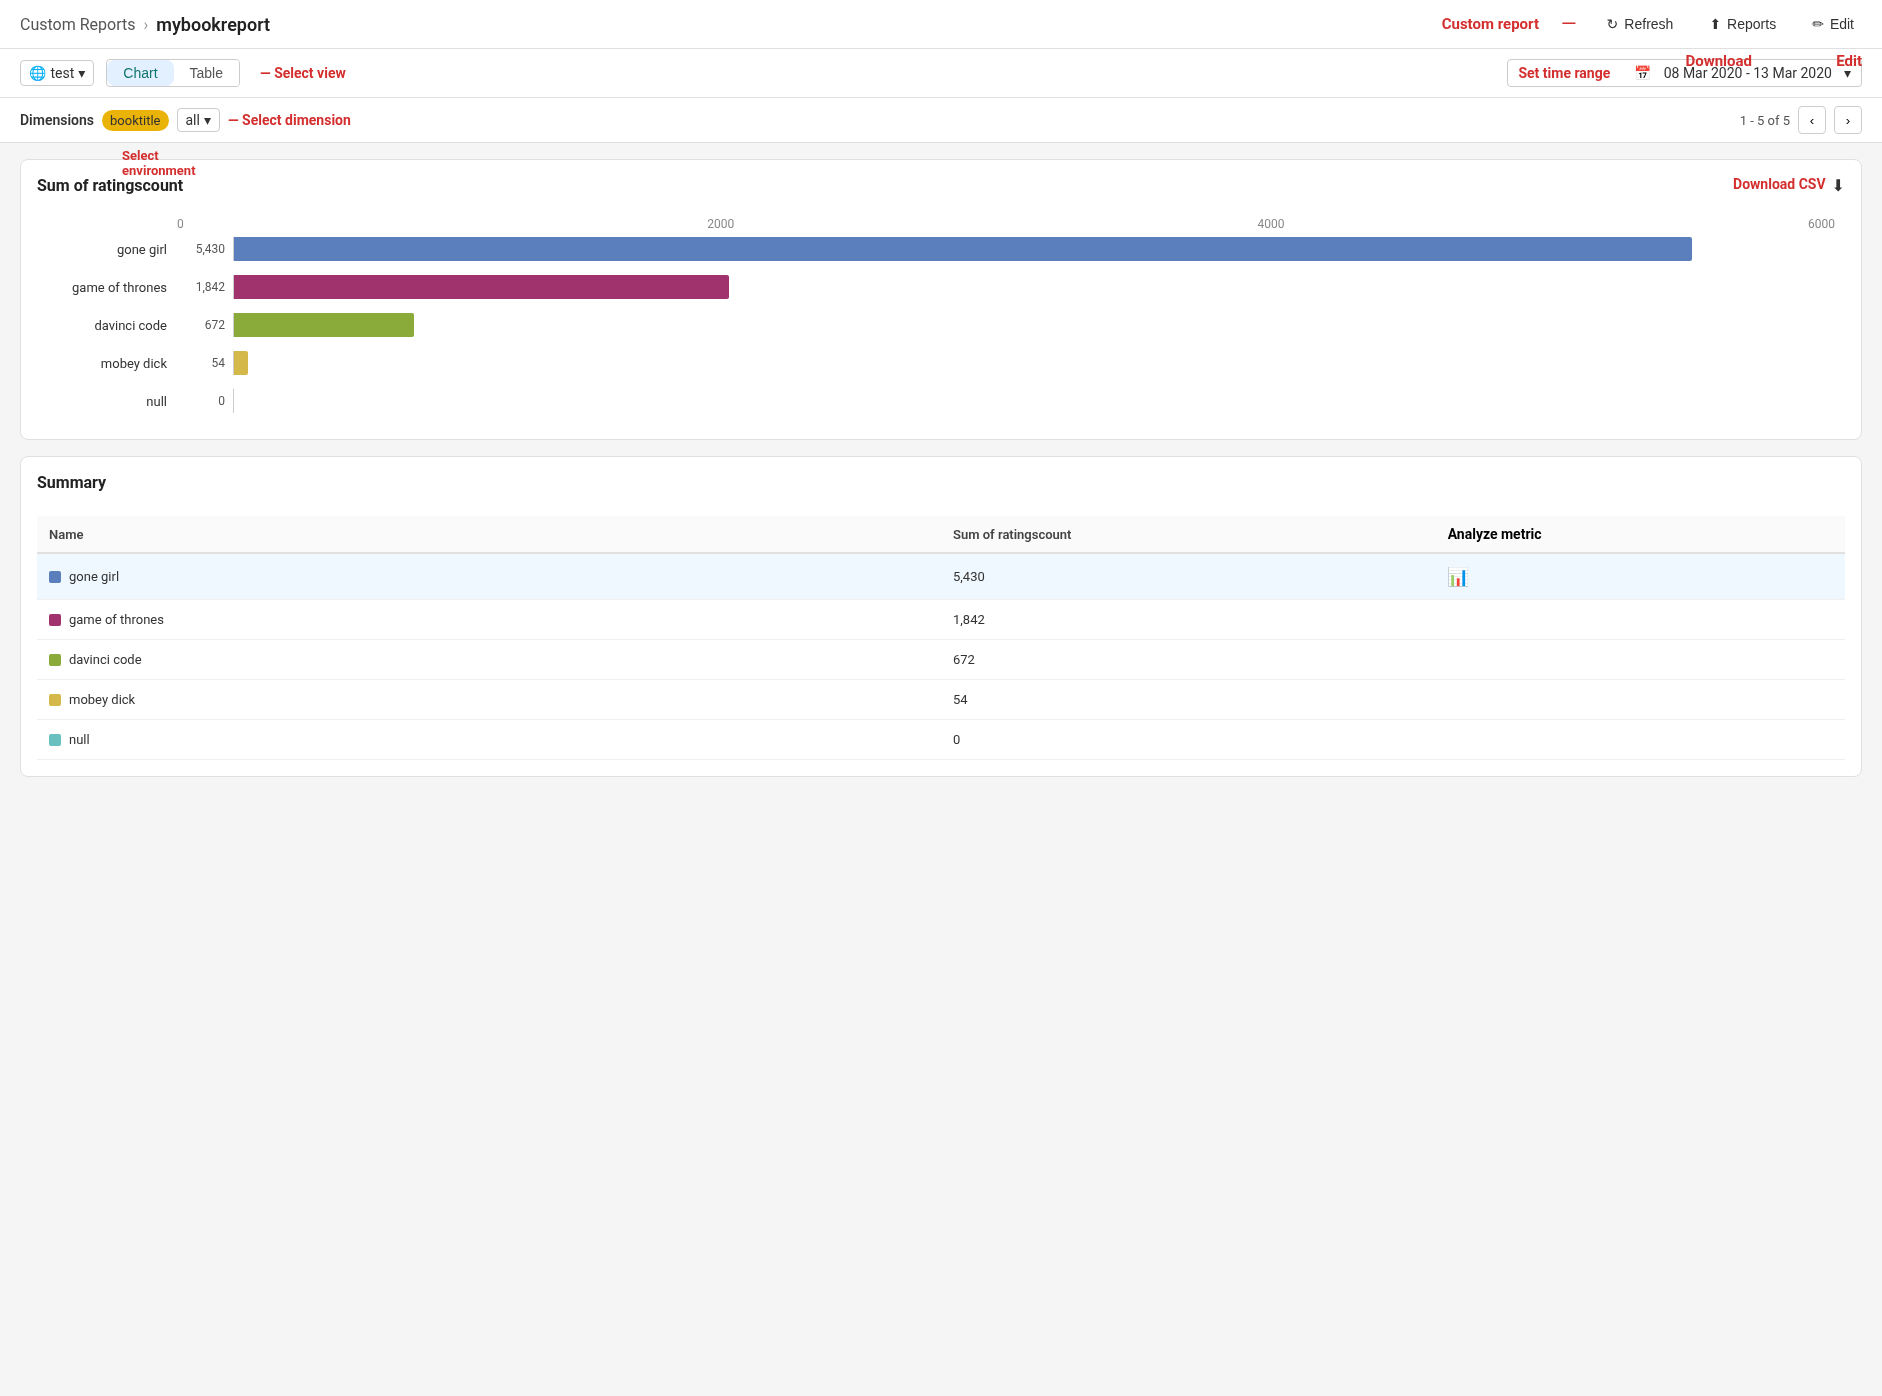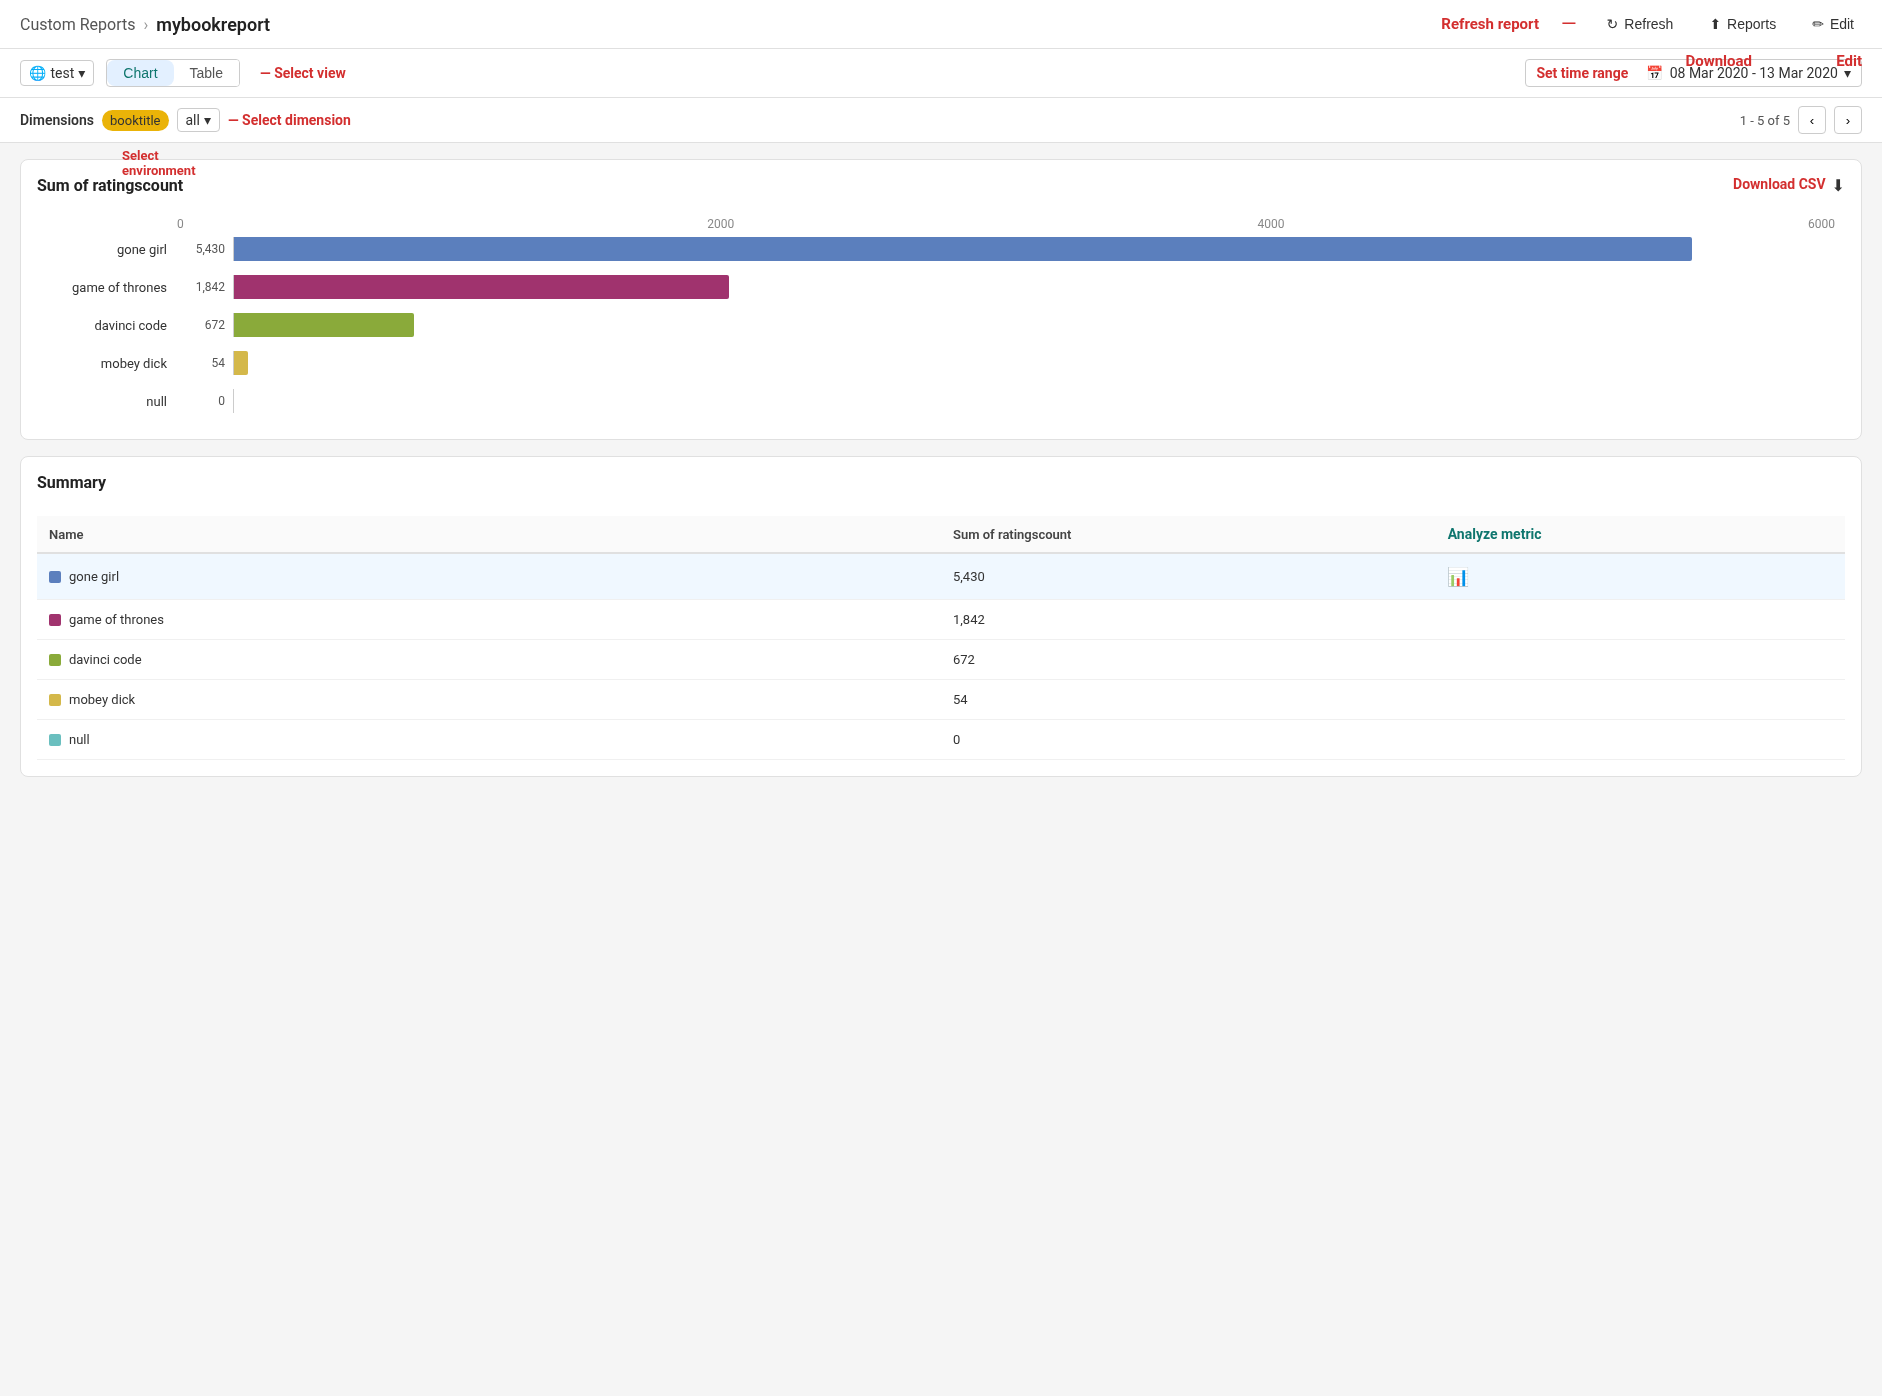--- a/index.html
+++ b/index.html
@@ -18,21 +18,21 @@
     .edit-label { color: #d32f2f; font-weight: 700; font-size: 15px; }
     .annotation-arrow { color: #d32f2f; font-size: 20px; margin: 0 2px; }
 
     
     .toolbar { display: flex; align-items: center; padding: 10px 20px; background: #fff; border-bottom: 1px solid #e0e0e0; gap: 12px; }
     .env-selector { display: flex; align-items: center; gap: 4px; border: 1px solid #ccc; border-radius: 4px; padding: 4px 8px; cursor: pointer; }
     .view-toggle { display: flex; border: 1px solid #ccc; border-radius: 4px; overflow: hidden; }
     .view-btn { padding: 5px 16px; cursor: pointer; background: #fff; border: none; font-size: 14px; color: #555; }
     .view-btn.active { background: #e3f0ff; color: #0f766e; border-radius: 8px; }
     .select-view-annotation { color: #d32f2f; font-weight: 700; font-size: 14px; margin-left: 8px; }
-    .time-range { display: flex; align-items: center; gap: 6px; margin-left: auto; border: 1px solid #ccc; border-radius: 4px; padding: 5px 10px; cursor: pointer; color: #333; }
+    .time-range { display: flex; align-items: center; gap: 12px; margin-left: auto; border: 1px solid #ccc; border-radius: 4px; padding: 5px 10px; cursor: pointer; color: #333; }
     .set-time-annotation { color: #d32f2f; font-weight: 700; font-size: 14px; }
 
     
     .dimensions-bar { display: flex; align-items: center; padding: 8px 20px; background: #fff; border-bottom: 1px solid #e0e0e0; gap: 8px; }
     .dimensions-label { font-weight: 600; color: #333; }
     .dim-chip { padding: 3px 8px; background: #eab308; border-radius: 12px; font-size: 13px; color: #333; }
     .dim-all { display: flex; align-items: center; gap: 4px; border: 1px solid #ccc; border-radius: 4px; padding: 3px 8px; cursor: pointer; }
     .select-dim-annotation { color: #d32f2f; font-weight: 700; font-size: 14px; }
     .select-env-annotation { color: #d32f2f; font-weight: 700; font-size: 13px; position: absolute; top: 36px; left: 20px; }
     .dims-left { display: flex; align-items: center; gap: 8px; flex: 1; position: relative; }
@@ -63,34 +63,34 @@
 
     
     .summary-title { font-size: 16px; font-weight: 700; color: #222; margin-bottom: 12px; }
     .summary-table { width: 100%; border-collapse: collapse; }
     .summary-table th { text-align: left; padding: 10px 12px; font-size: 13px; font-weight: 600; color: #444; border-bottom: 2px solid #e0e0e0; background: #fafafa; }
     .summary-table td { padding: 12px 12px; font-size: 13px; color: #333; border-bottom: 1px solid #f0f0f0; }
     .summary-table tr.highlighted { background: #f0f8ff; }
     .color-dot { width: 12px; height: 12px; border-radius: 2px; display: inline-block; margin-right: 8px; flex-shrink: 0; }
     .name-cell { display: flex; align-items: center; }
     .analyze-icon { color: #1a73e8; font-size: 18px; cursor: pointer; }
-    .analyze-label { color: #0f766e; font-weight: 700; font-size: 14px; }
+    .analyze-label { color: #000000; font-weight: 700; font-size: 14px; }
     .analyze-area { display: flex; align-items: center; gap: 4px; }
   </style>
 </head>
 <body>
 
 <div class="header">
   <div class="breadcrumb">
     <span class="breadcrumb-parent">Custom Reports</span>
     <span class="breadcrumb-sep">›</span>
     <span class="breadcrumb-current">mybookreport</span>
   </div>
   <div class="header-actions">
-    <span class="refresh-report-label">Refresh report</span>
+    <span class="refresh-report-label">Custom report</span>
     <span class="annotation-arrow">—</span>
     <button class="action-btn">
       <span>↻</span>
       <span>Refresh</span>
     </button>
     <button class="action-btn">
       <span>⬆</span>
       <span>Reports</span>
     </button>
     <button class="action-btn">

